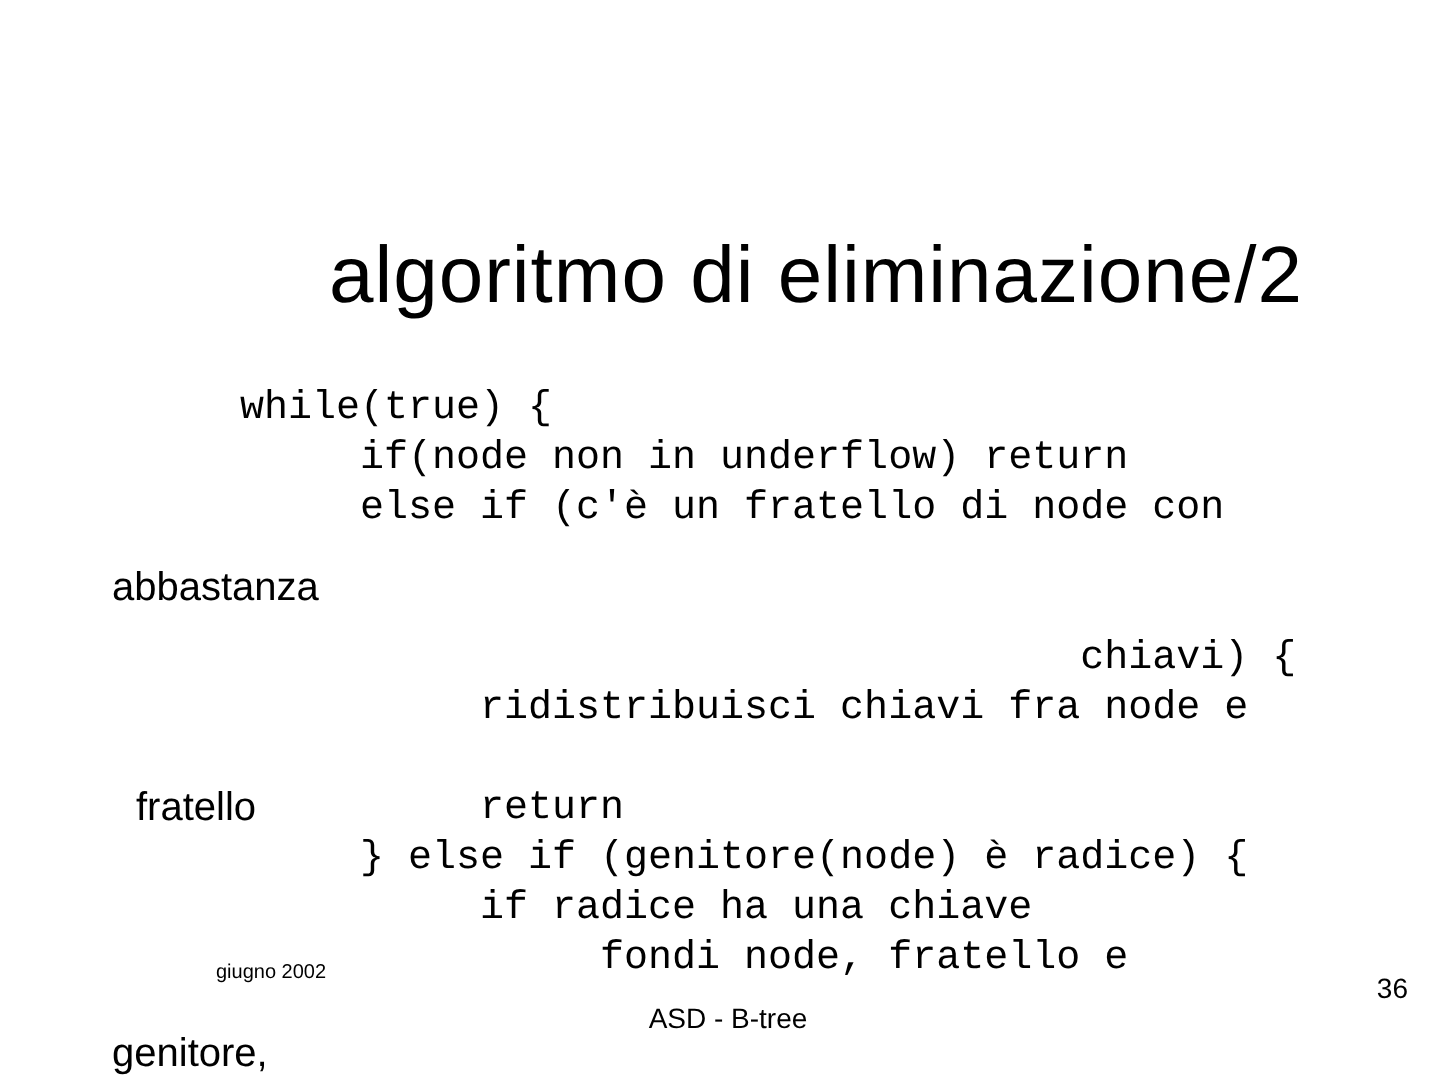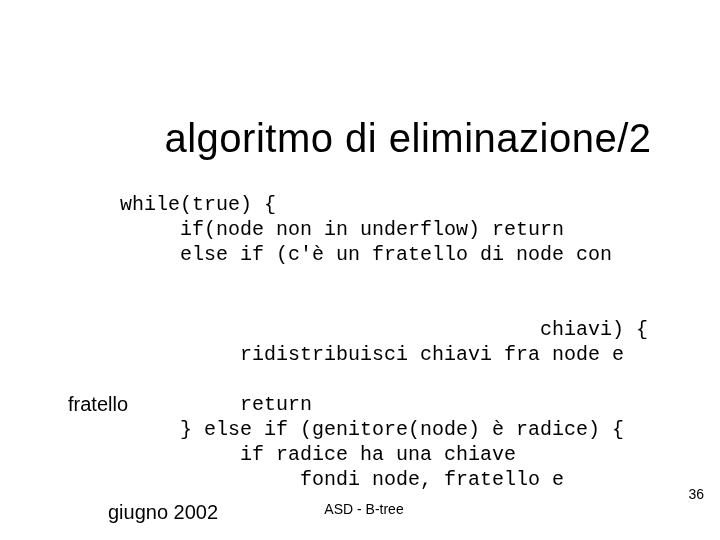--- a/index.html
+++ b/index.html
@@ -41,22 +41,22 @@
     position: absolute;
     font-family: "Comic Sans MS", "Comic Sans", cursive, sans-serif;
     font-size: 20px;
   }
   .annot-abbastanza { top: 235px; left: 8px; }
   .annot-fratello   { top: 345px; left: 20px; }
   .annot-genitore   { top: 468px; left: 8px; }
   .footer-date {
     position: absolute;
     left: 60px;
-    top: 453px;
-    font-size: 20px;
+    top: 433px;
+    font-size: 10px;
   }
   .footer-center {
     position: absolute;
     left: 0;
     width: 632px;
     text-align: center;
     top: 453px;
     font-size: 14px;
   }
   .footer-pagenum {
@@ -79,19 +79,21 @@
 <span></span>
 <span></span>
 <span>                                        chiavi) {</span>
 <span>               ridistribuisci chiavi fra node e</span>
 <span></span>
 <span>               return</span>
 <span>          } else if (genitore(node) è radice) {</span>
 <span>               if radice ha una chiave</span>
 <span>                    fondi node, fratello e</span></pre>
 
+  <div class="annot annot-abbastanza">abbastanza</div>
   <div class="annot annot-fratello">fratello</div>
+  <div class="annot annot-genitore">genitore,</div>
 
   <div class="footer-date">giugno 2002</div>
   <div class="footer-center">ASD - B-tree</div>
   <div class="footer-pagenum">36</div>
 
 </div>
 
 </body></html>

